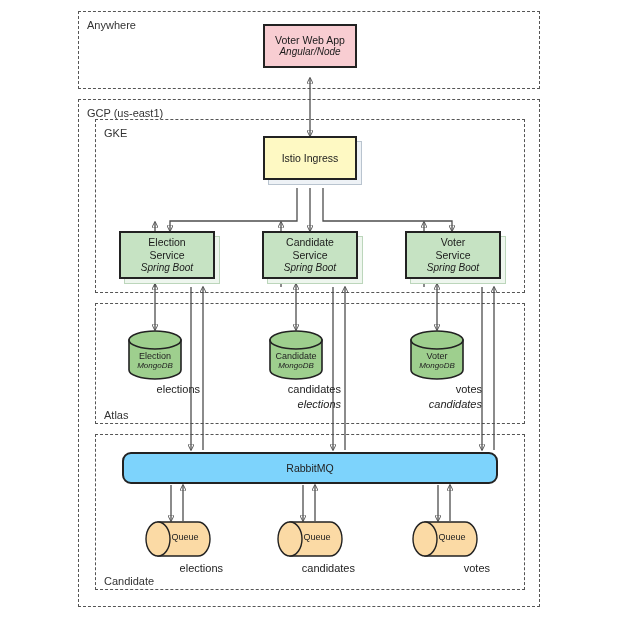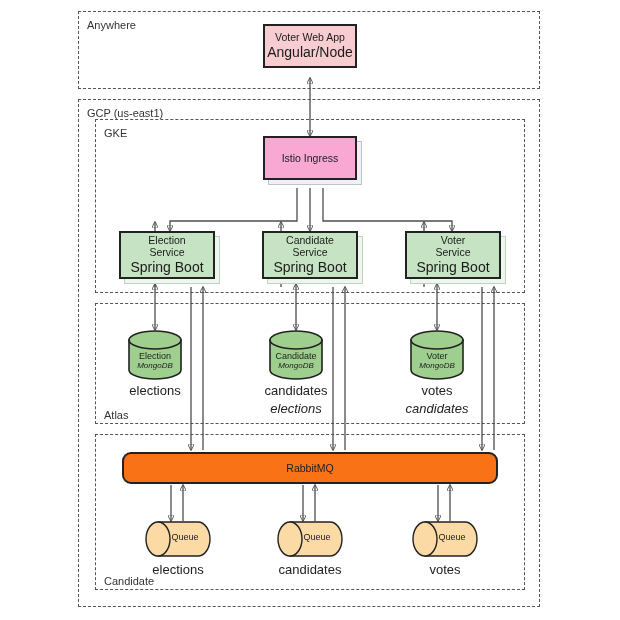--- a/index.html
+++ b/index.html
@@ -8,30 +8,30 @@
 
   .zone{position:absolute;border:1px dashed #555;box-sizing:border-box;}
   .zone > .zone-label{position:absolute;font-size:11px;color:#333;white-space:nowrap;}
   .zone-label.tl{left:8px;top:7px;}
   .zone-label.bl{left:8px;bottom:2px;}
 
   .node{position:absolute;box-sizing:border-box;border:2px solid #222;
         display:flex;flex-direction:column;align-items:center;justify-content:center;
         text-align:center;line-height:1.22;z-index:6;}
   .node .t1{font-size:10.5px;color:#1b1b1b;}
-  .node .t2{font-size:14px;color:#1b1b1b;}
+  .node .t2{font-size:10px;font-style:italic;color:#1b1b1b;}
 
   
   .plate{position:absolute;box-sizing:border-box;border:1px solid #b9c4cf;background:#eef2f6;z-index:5;}
   .plate.green{border-color:#bcd6bb;background:#eef6ee;}
 
   .cyl{position:absolute;z-index:6;}
   .cyl svg{display:block;overflow:visible;}
   .cyl .ctext{position:absolute;left:0;right:0;text-align:center;}
-  .cap{position:absolute;text-align:center;font-size:13px;color:#222;line-height:1.35;z-index:6;}
+  .cap{position:absolute;text-align:right;font-size:11px;color:#222;line-height:1.35;z-index:6;}
   .cap .it{font-style:italic;}
 
   .bar{position:absolute;box-sizing:border-box;border:2px solid #222;border-radius:9px;
        display:flex;align-items:center;justify-content:center;font-size:10.5px;z-index:6;}
 
   svg.wires{position:absolute;left:0;top:0;width:620px;height:620px;z-index:3;}
   svg.wires line, svg.wires path{stroke:#4d4d4d;stroke-width:1.3;fill:none;}
 </style>
 </head>
 <body>
@@ -100,21 +100,21 @@
     <line x1="438" y1="485" x2="438" y2="521" marker-end="url(#ar)"></line>
     <line x1="450" y1="521" x2="450" y2="485" marker-end="url(#ar)"></line>
   </svg>
 
   <div class="node" style="left:263px;top:24px;width:94px;height:44px;background:#f8cdd2;">
     <span class="t1">Voter Web App</span>
     <span class="t2">Angular/Node</span>
   </div>
 
   <div class="plate" style="left:268px;top:141px;width:94px;height:44px;"></div>
-  <div class="node" style="left:263px;top:136px;width:94px;height:44px;background:#f9a8d4;">
+  <div class="node" style="left:263px;top:136px;width:94px;height:44px;background:#fef9c3;">
     <span class="t1">Istio Ingress</span>
   </div>
 
   <div class="plate green" style="left:124px;top:236px;width:96px;height:48px;"></div>
   <div class="node" style="left:119px;top:231px;width:96px;height:48px;background:#c6e3c3;">
     <span class="t1">Election</span>
     <span class="t1">Service</span>
     <span class="t2">Spring Boot</span>
   </div>
 
@@ -169,21 +169,21 @@
     <div class="ctext" style="top:21px;">
       <div style="font-size:9px;">Voter</div>
       <div style="font-size:8px;font-style:italic;">MongoDB</div>
     </div>
   </div>
   <div class="cap" style="left:392px;top:382px;width:90px;">
     <div>votes</div>
     <div class="it">candidates</div>
   </div>
 
-  <div class="bar" style="left:122px;top:452px;width:376px;height:32px;background:#f97316;">
+  <div class="bar" style="left:122px;top:452px;width:376px;height:32px;background:#7dd3fc;">
     <span>RabbitMQ</span>
   </div>
 
   <div class="cyl" style="left:145px;top:521px;width:66px;height:36px;">
     <svg width="66" height="36" viewBox="0 0 66 36">
       <path d="M13,1 L53,1 A12,17 0 0 1 53,35 L13,35 Z" fill="#fbdaa5" stroke="#222" stroke-width="1.4"></path>
       <ellipse cx="13" cy="18" rx="12" ry="17" fill="#fbdaa5" stroke="#222" stroke-width="1.4"></ellipse>
     </svg>
     <div class="ctext" style="top:11px;left:14px;">
       <div style="font-size:9px;">Queue</div>

